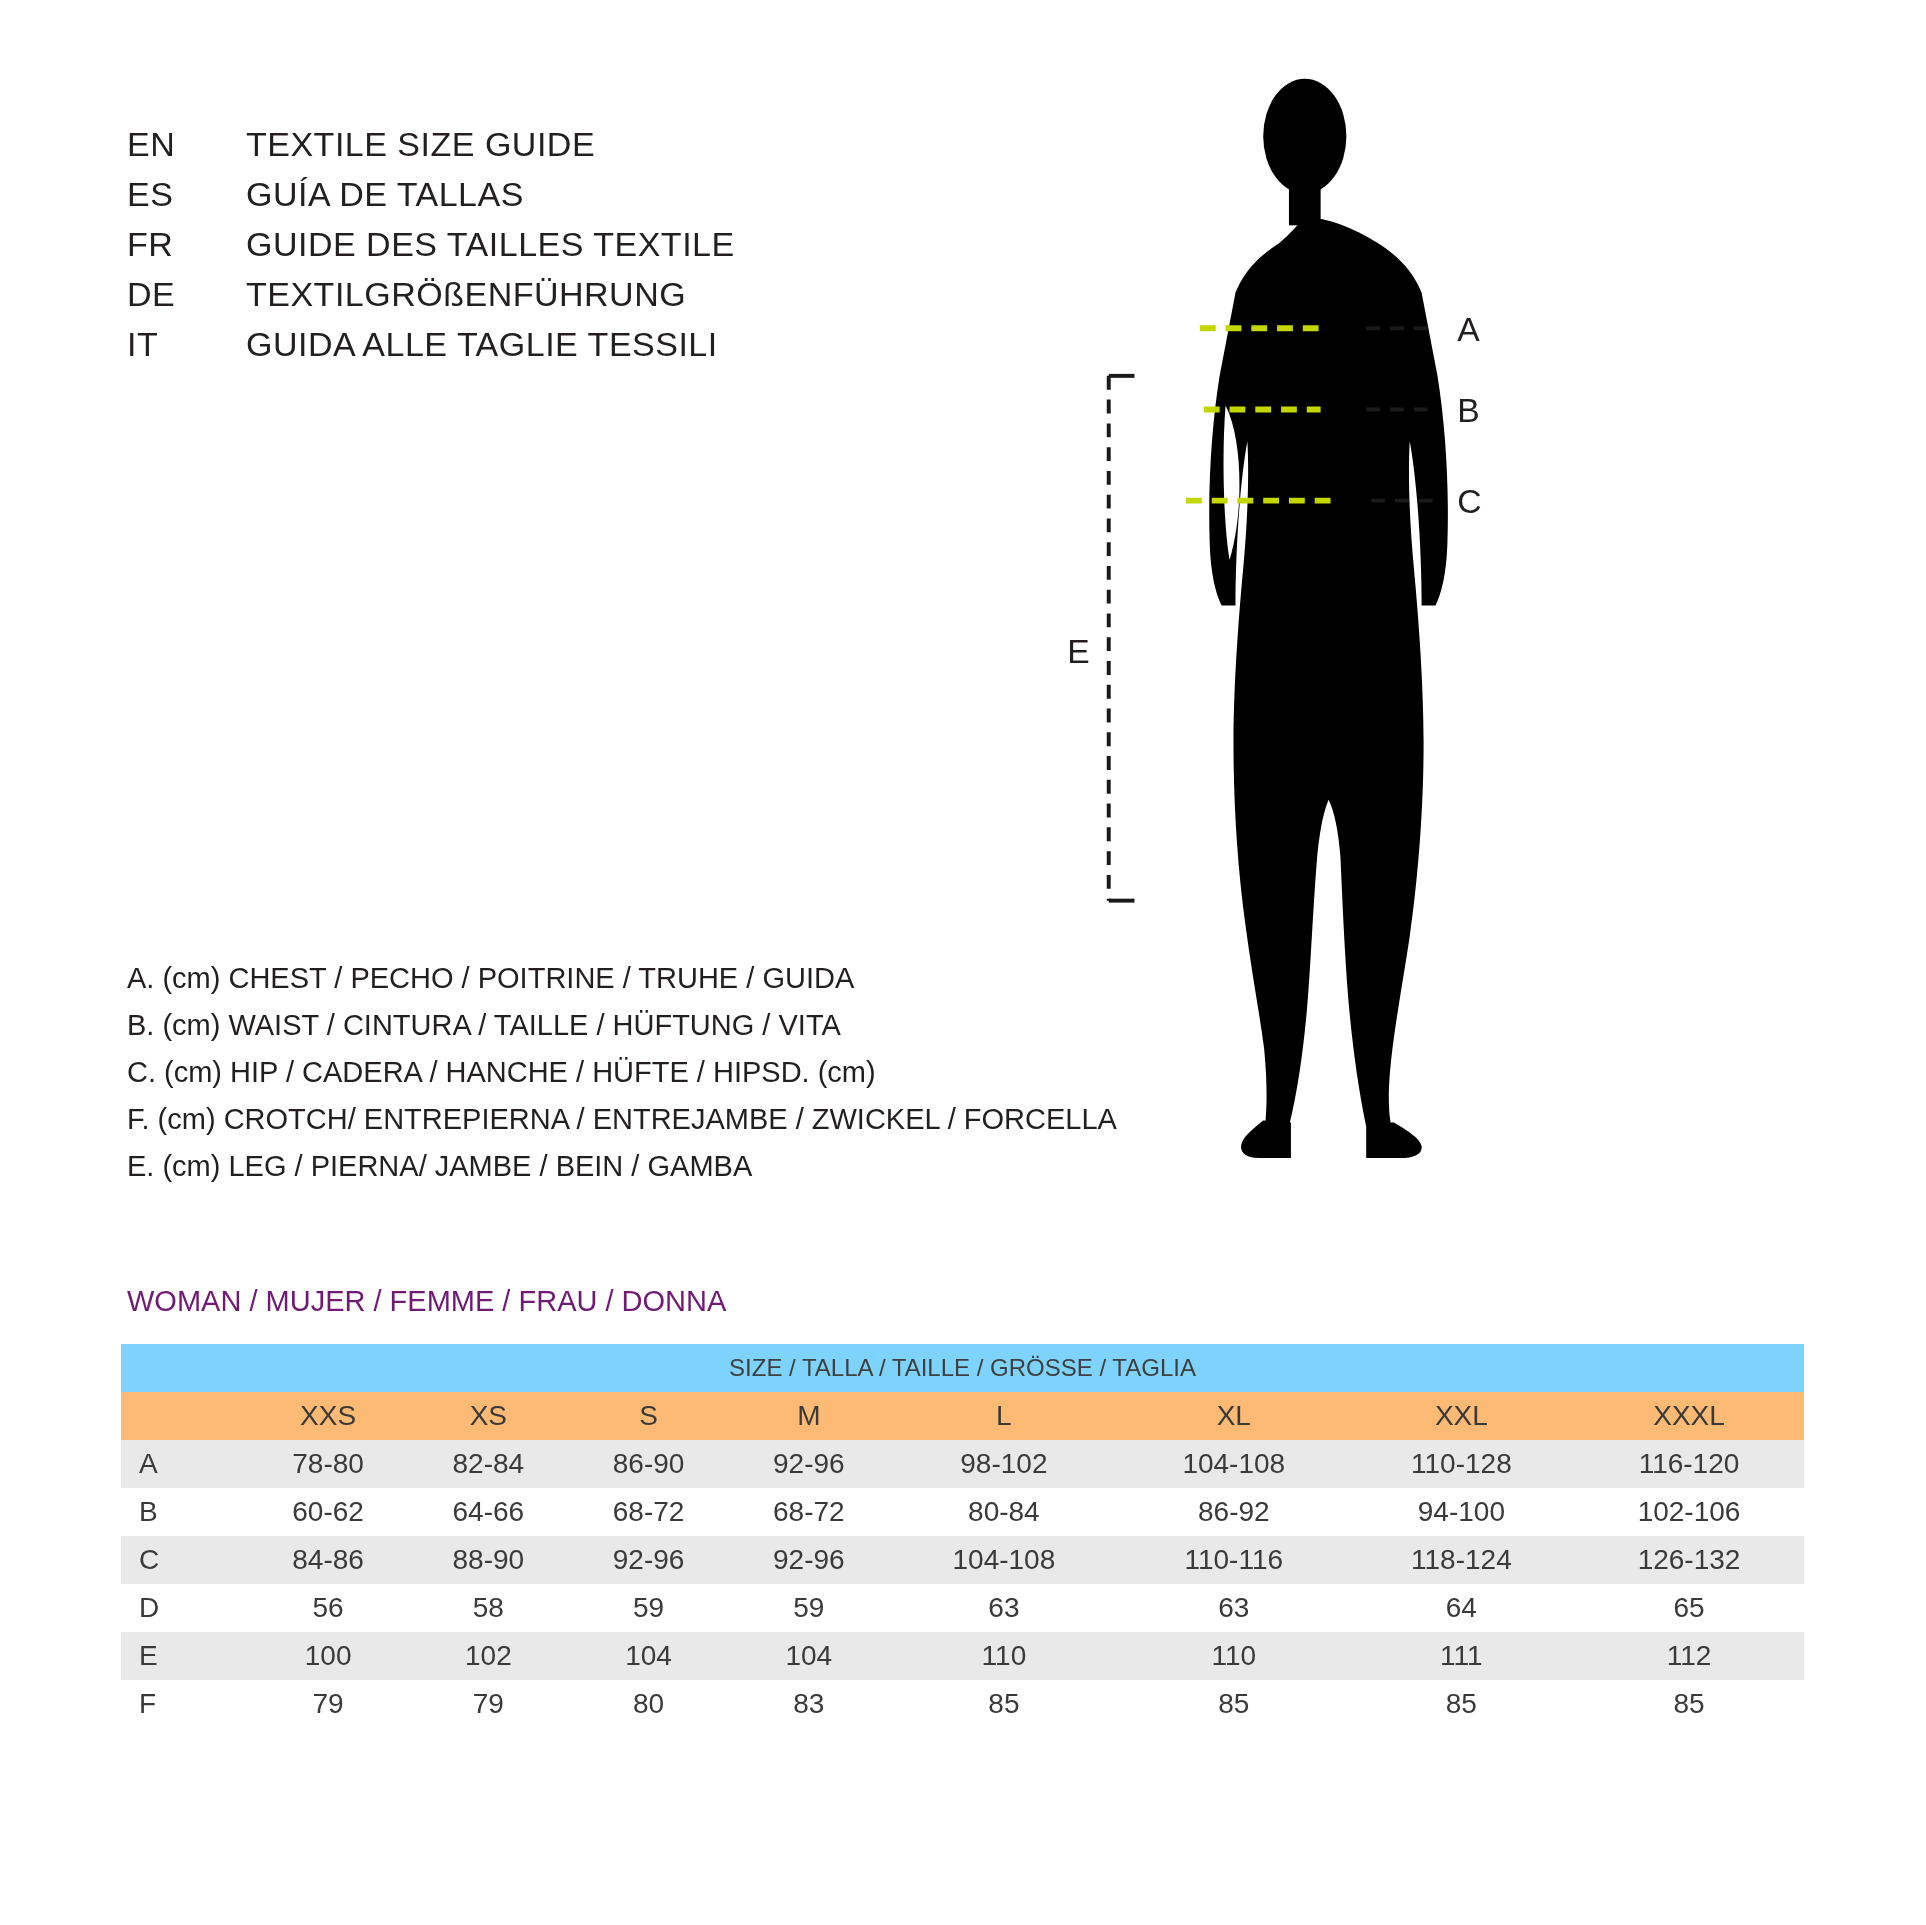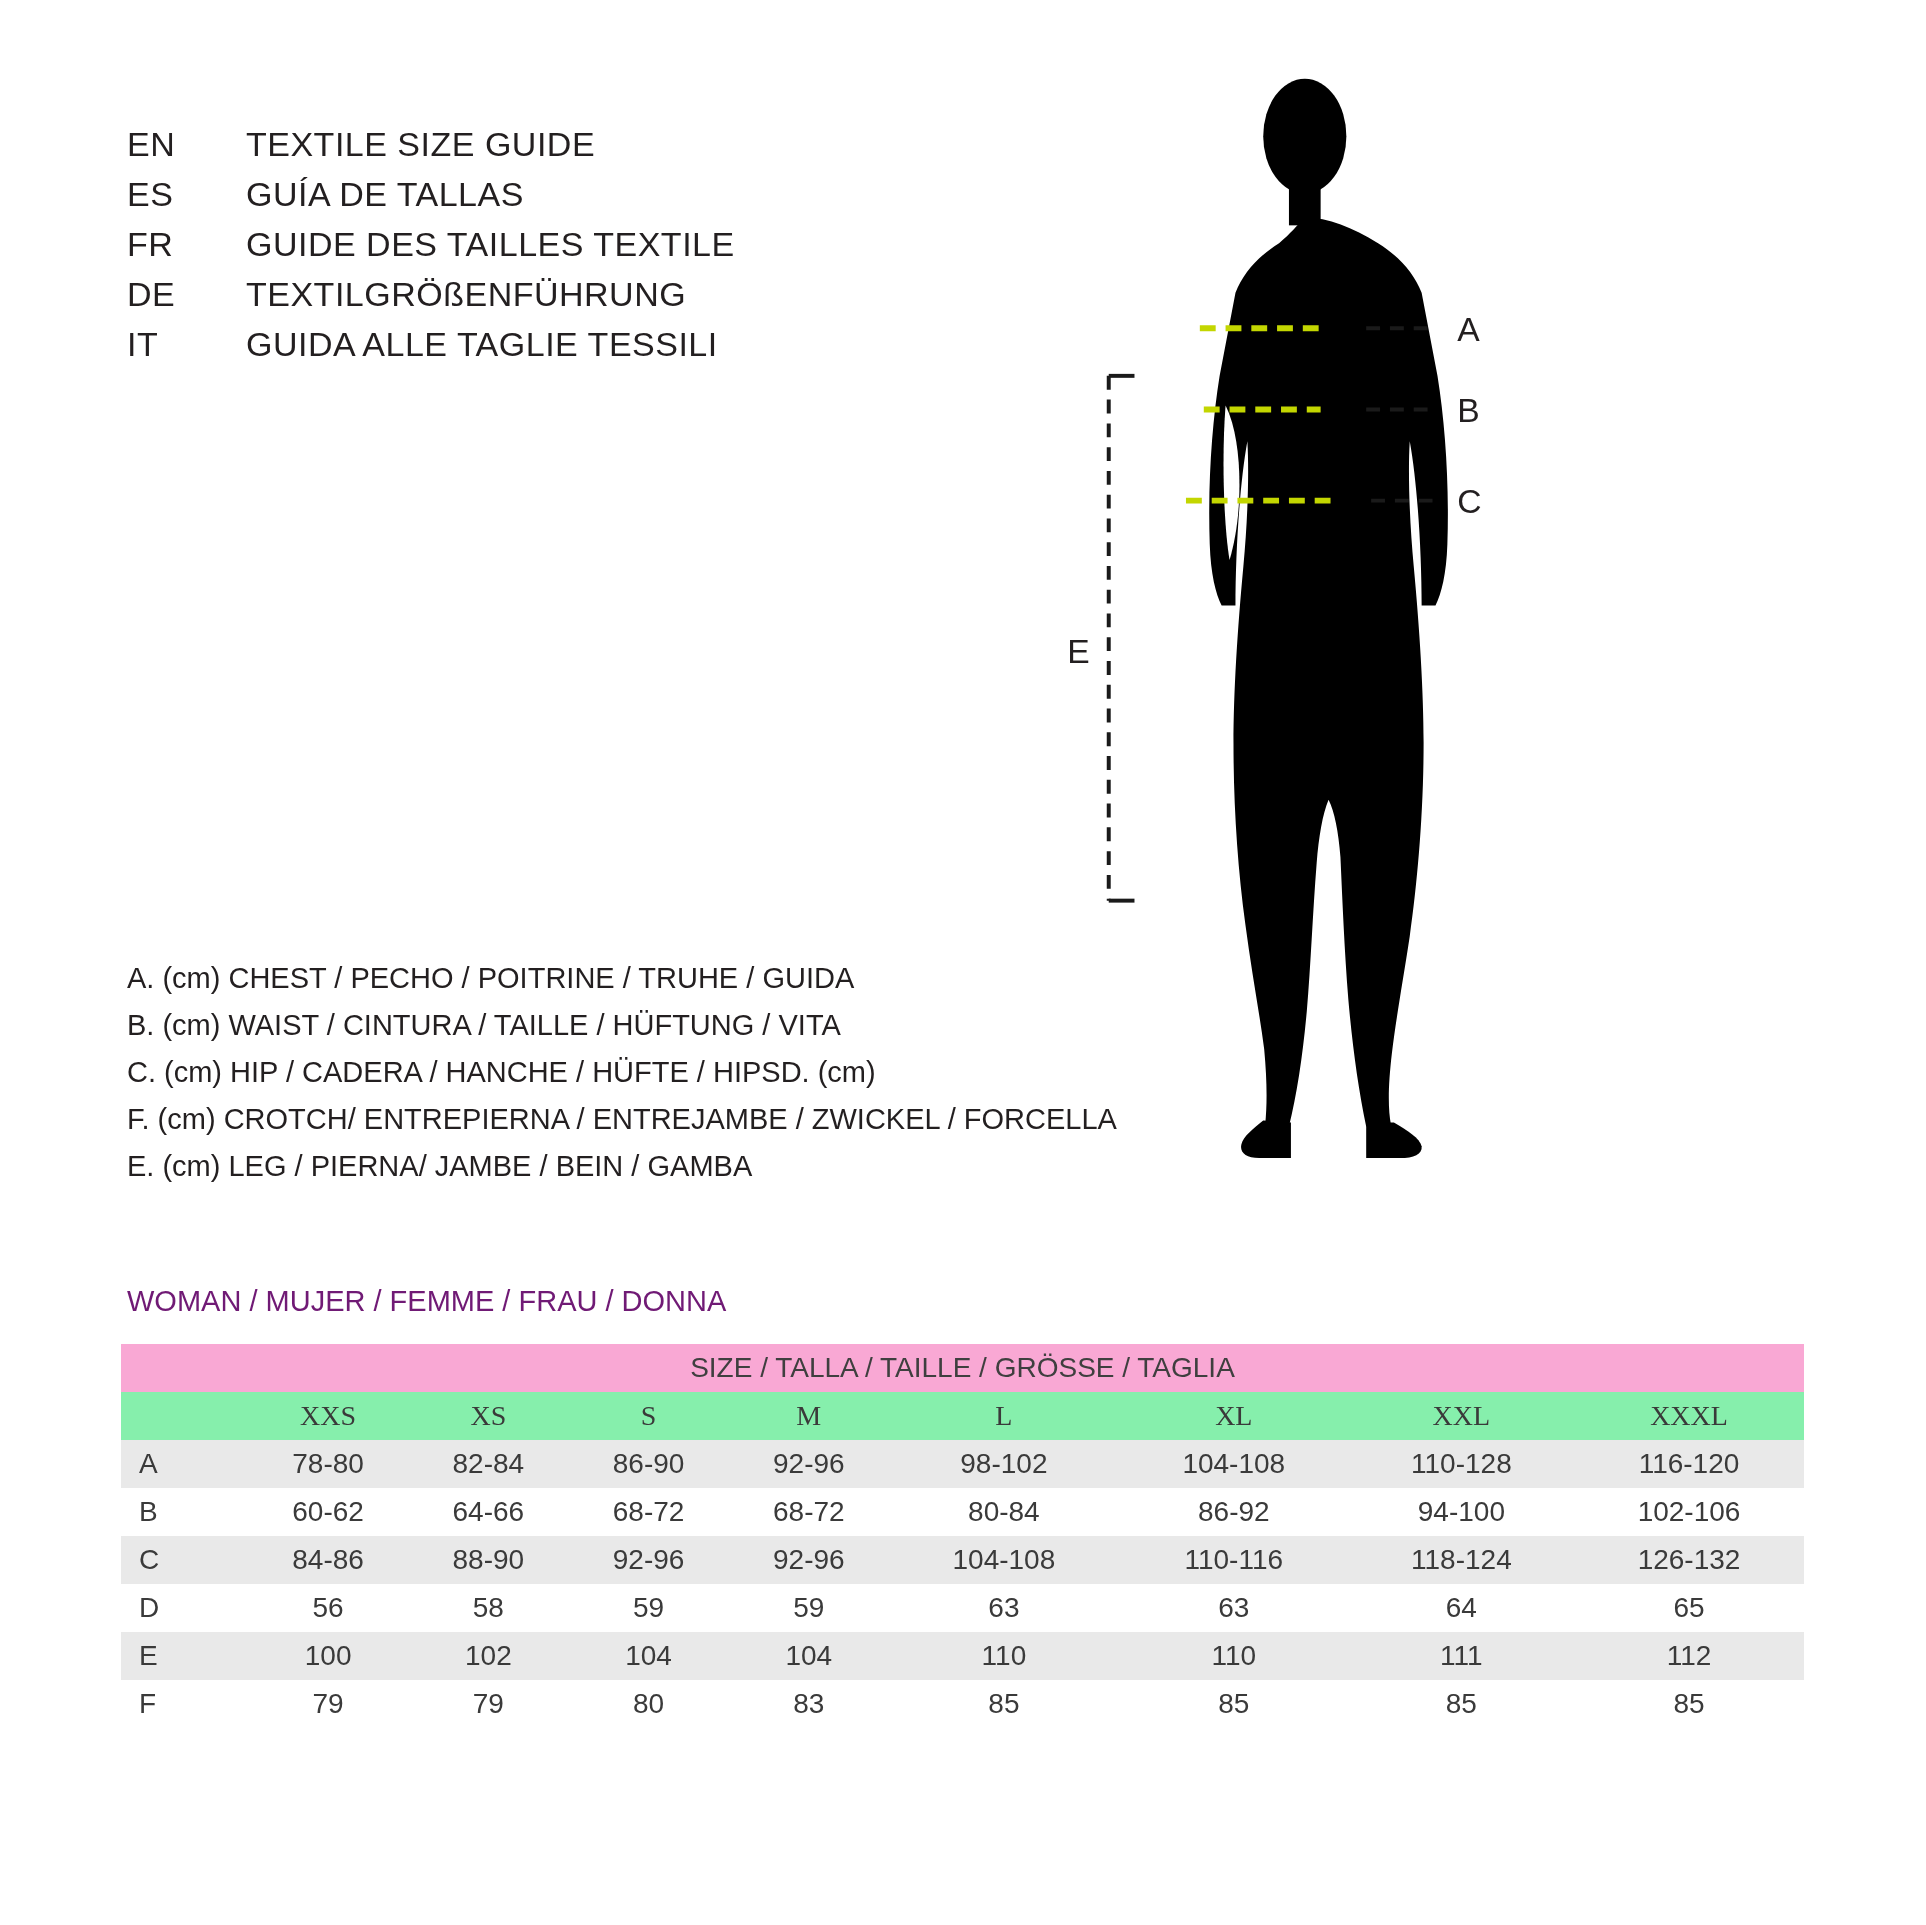--- a/index.html
+++ b/index.html
@@ -77,37 +77,36 @@
     height: 48px;
     font-weight: normal;
     text-align: center;
   }
   #size-table .rowhead {
     text-align: left;
     padding-left: 18px;
     width: 109px;
   }
   tr.band-title td {
-    background: #f9a8d4;
+    background: #7dd3fc;
     color: #3f3f3f;
     text-align: left;
     padding-left: 18px;
     height: 51px;
-    font-size: 28px;
+    font-size: 24px;
   }
   tr.band-shade td {
     background: #e9e9e9;
   }
   tr.band-plain td {
     background: #ffffff;
   }
   tr.band-head td {
-    background: #86efac;
+    background: #fdba74;
     color: #3a3a3a;
-    font-family: Liberation Serif, serif;
   }
 
   
   #figure-area {
     position: absolute;
     left: 1069px;
     top: 59px;
     width: 832px;
     height: 1208px;
   }

